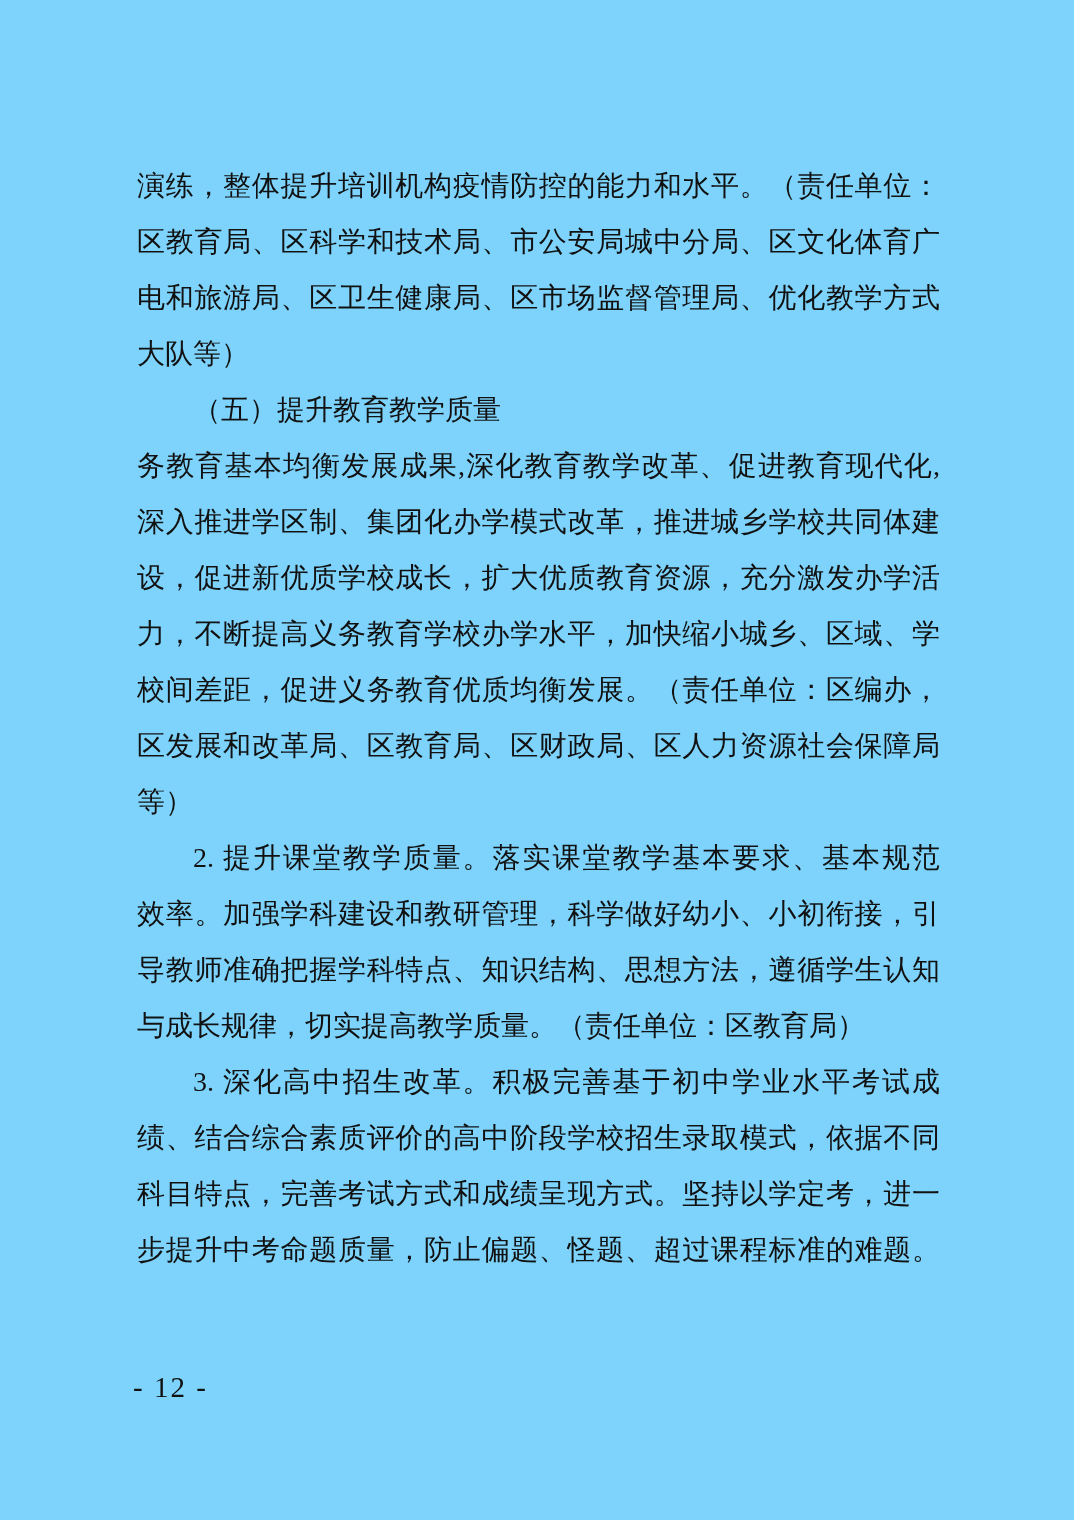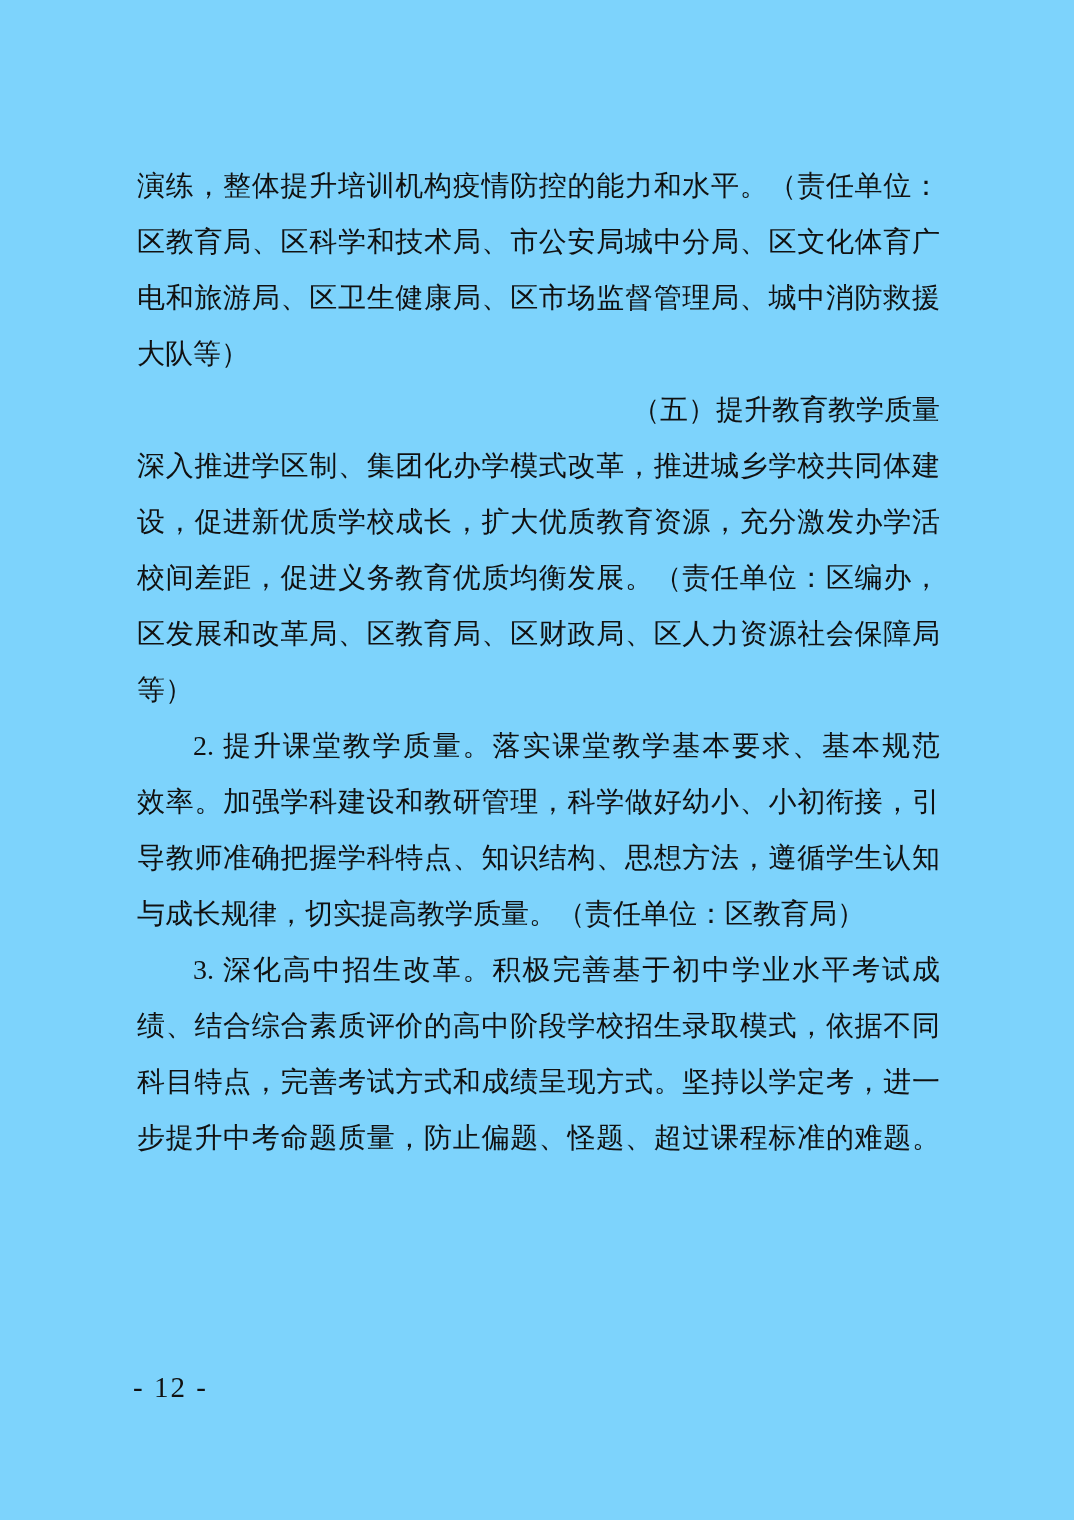--- a/index.html
+++ b/index.html
@@ -31,44 +31,45 @@
     white-space: nowrap;
   }
   p.ln.j {
     white-space: normal;
     text-align: justify;
     text-align-last: justify;
     text-justify: inter-character;
   }
   p.ln.ind {
     text-indent: 2em;
-    text-align: right;
   }
   .page-footer {
     position: absolute;
     left: 133px;
     top: 1370px;
     font-size: 29px;
     line-height: 34px;
     letter-spacing: 2px;
     color: #111111;
   }
 </style>
 </head>
 <body>
 
 <div class="page">
   <div class="doc-body">
     <p class="ln j">演练，整体提升培训机构疫情防控的能力和水平。（责任单位：</p>
     <p class="ln j">区教育局、区科学和技术局、市公安局城中分局、区文化体育广</p>
-    <p class="ln j">电和旅游局、区卫生健康局、区市场监督管理局、城中消防救援</p>
+    <p class="ln j">电和旅游局、区卫生健康局、区市场监督管理局、优化教学方式</p>
     <p class="ln">大队等）</p>
     <p class="ln ind">（五）提升教育教学质量</p>
+    <p class="ln j">务教育基本均衡发展成果,深化教育教学改革、促进教育现代化,</p>
     <p class="ln j">深入推进学区制、集团化办学模式改革，推进城乡学校共同体建</p>
     <p class="ln j">设，促进新优质学校成长，扩大优质教育资源，充分激发办学活</p>
+    <p class="ln j">力，不断提高义务教育学校办学水平，加快缩小城乡、区域、学</p>
     <p class="ln j">校间差距，促进义务教育优质均衡发展。（责任单位：区编办，</p>
     <p class="ln j">区发展和改革局、区教育局、区财政局、区人力资源社会保障局</p>
     <p class="ln">等）</p>
     <p class="ln j ind">2. 提升课堂教学质量。落实课堂教学基本要求、基本规范</p>
     <p class="ln j">效率。加强学科建设和教研管理，科学做好幼小、小初衔接，引</p>
     <p class="ln j">导教师准确把握学科特点、知识结构、思想方法，遵循学生认知</p>
     <p class="ln">与成长规律，切实提高教学质量。（责任单位：区教育局）</p>
     <p class="ln j ind">3. 深化高中招生改革。积极完善基于初中学业水平考试成</p>
     <p class="ln j">绩、结合综合素质评价的高中阶段学校招生录取模式，依据不同</p>
     <p class="ln j">科目特点，完善考试方式和成绩呈现方式。坚持以学定考，进一</p>

